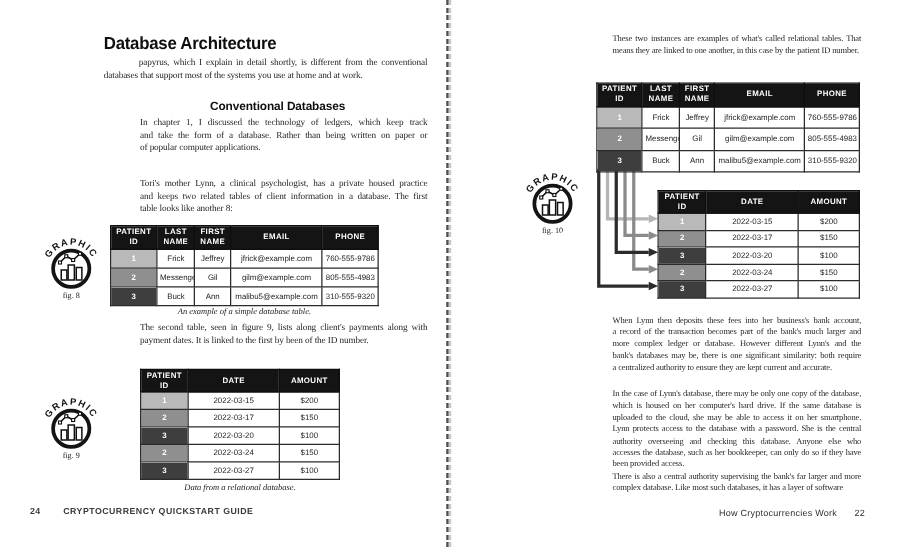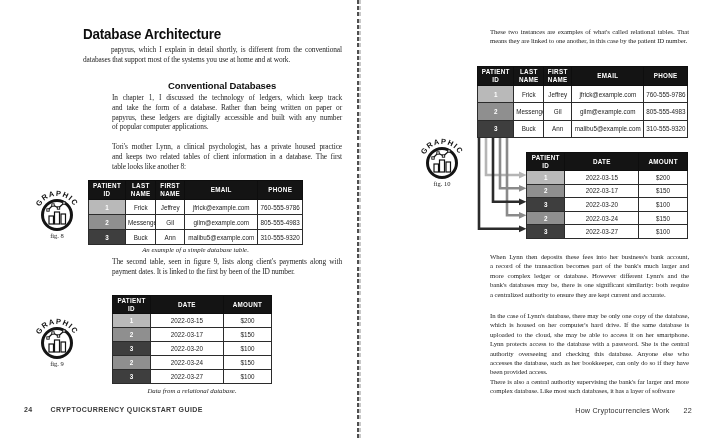--- a/index.html
+++ b/index.html
@@ -67,21 +67,20 @@
   <div class="abs para indent-first" style="left:83px;top:45px;width:259px;">
       <div class="tline just">papyrus, which I explain in detail shortly, is different from the conventional</div>
       <div class="tline">databases that support most of the systems you use at home and at work.</div>
     </div>
 
   <div class="abs h2" style="left:124px;top:80px;margin-left:44px;">Conventional Databases</div>
 
   <div class="abs para" style="left:112px;top:93px;width:230px;">
       <div class="tline just">In chapter 1, I discussed the technology of ledgers, which keep track</div>
       <div class="tline just">and take the form of a database. Rather than being written on paper or</div>
-      <div class="tline just">papyrus, these ledgers are digitally accessible and built with any number</div>
       <div class="tline">of popular computer applications.</div>
     </div>
 
   <div class="abs para" style="left:112px;top:142px;width:230px;">
       <div class="tline just">Tori's mother Lynn, a clinical psychologist, has a private housed practice</div>
       <div class="tline just">and keeps two related tables of client information in a database. The first</div>
       <div class="tline">table looks like another 8:</div>
     </div>
 
   <div class="abs badge" style="left:33px;top:179px;">

